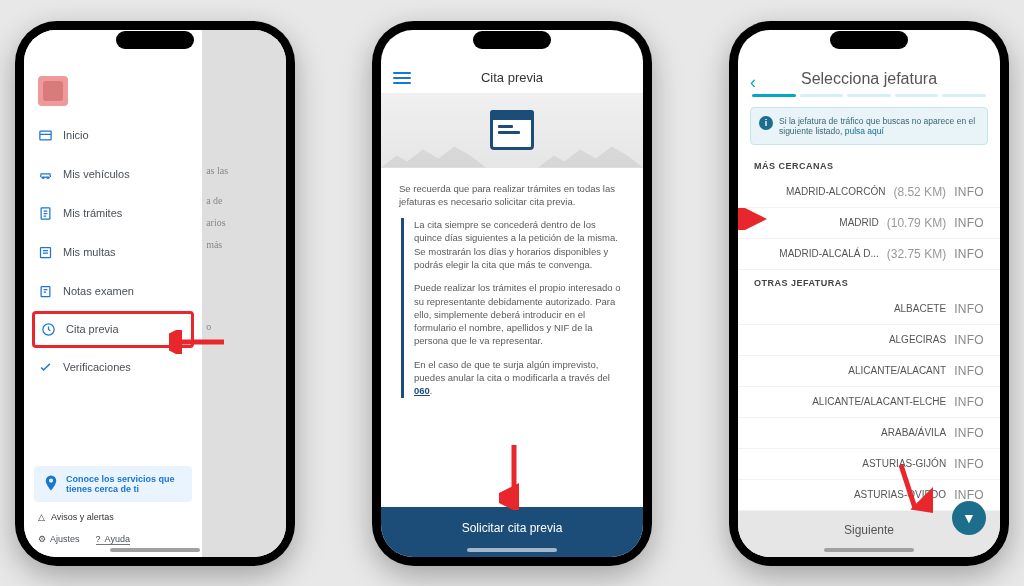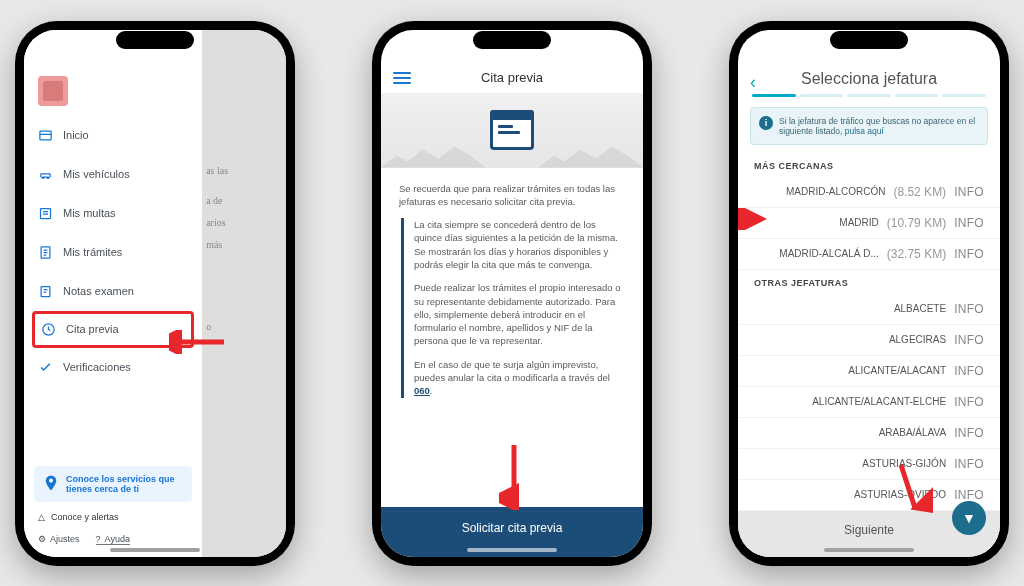--- a/index.html
+++ b/index.html
@@ -266,34 +266,34 @@
           <span class="nav-icon">
             <svg width="15" height="15" viewBox="0 0 24 24" fill="none" stroke="currentColor" stroke-width="2">
                 <path d="M4 16l1-5h14l1 5M6 16h12M6 16a2 2 0 104 0m4 0a2 2 0 104 0"></path>
               </svg>
           </span>
           <span>Mis vehículos</span>
         </div>
         <div class="nav-item">
           <span class="nav-icon">
             <svg width="15" height="15" viewBox="0 0 24 24" fill="none" stroke="currentColor" stroke-width="2">
-                <rect x="4" y="4" width="16" height="16" rx="1"></rect>
-                <path d="M8 9h8M8 13h8"></path>
-              </svg>
-          </span>
-          <span>Mis multas</span>
+                <rect x="5" y="3" width="14" height="18" rx="1"></rect>
+                <path d="M9 8h6M9 12h6M9 16h4"></path>
+              </svg>
+          </span>
+          <span>Mis trámites</span>
         </div>
         <div class="nav-item">
           <span class="nav-icon">
             <svg width="15" height="15" viewBox="0 0 24 24" fill="none" stroke="currentColor" stroke-width="2">
-                <rect x="5" y="3" width="14" height="18" rx="1"></rect>
-                <path d="M9 8h6M9 12h6M9 16h4"></path>
-              </svg>
-          </span>
-          <span>Mis trámites</span>
+                <rect x="4" y="4" width="16" height="16" rx="1"></rect>
+                <path d="M8 9h8M8 13h8"></path>
+              </svg>
+          </span>
+          <span>Mis multas</span>
         </div>
         <div class="nav-item">
           <span class="nav-icon">
             <svg width="15" height="15" viewBox="0 0 24 24" fill="none" stroke="currentColor" stroke-width="2">
                 <rect x="5" y="4" width="14" height="16" rx="1"></rect>
                 <path d="M9 9h6M9 13h4"></path>
               </svg>
           </span>
           <span>Notas examen</span>
         </div>
@@ -322,21 +322,21 @@
         <div class="loc-card">
           <span>
             <svg width="18" height="18" viewBox="0 0 24 24" fill="#1976d2">
                 <path d="M12 2a7 7 0 00-7 7c0 5 7 13 7 13s7-8 7-13a7 7 0 00-7-7zm0 9.5A2.5 2.5 0 1112 6a2.5 2.5 0 010 5.5z"></path>
               </svg>
           </span>
           <span>Conoce los servicios que tienes cerca de ti</span>
         </div>
         <div style="padding:4px 14px;font-size:9px;display:flex;gap:6px;align-items:center">
           <span>△</span>
-          <span>Conoce y alertas</span>
+          <span>Avisos y alertas</span>
         </div>
         <div class="footer1">
           <div style="display:flex;gap:4px;align-items:center">
             <span>⚙</span>
             <span>Ajustes</span>
           </div>
           <div style="display:flex;gap:4px;align-items:center;border-bottom:1px solid #777">
             <span>?</span>
             <span>Ayuda</span>
           </div>
@@ -463,21 +463,21 @@
         </div>
         <div class="row">
           <span class="name">ALICANTE/ALACANT</span>
           <span class="info">INFO</span>
         </div>
         <div class="row">
           <span class="name">ALICANTE/ALACANT-ELCHE</span>
           <span class="info">INFO</span>
         </div>
         <div class="row">
-          <span class="name">ARABA/ÁLAVA</span>
+          <span class="name">ARABA/ÁVILA</span>
           <span class="info">INFO</span>
         </div>
         <div class="row">
           <span class="name">ASTURIAS-GIJÓN</span>
           <span class="info">INFO</span>
         </div>
         <div class="row">
           <span class="name">ASTURIAS-OVIEDO</span>
           <span class="info">INFO</span>
         </div>

